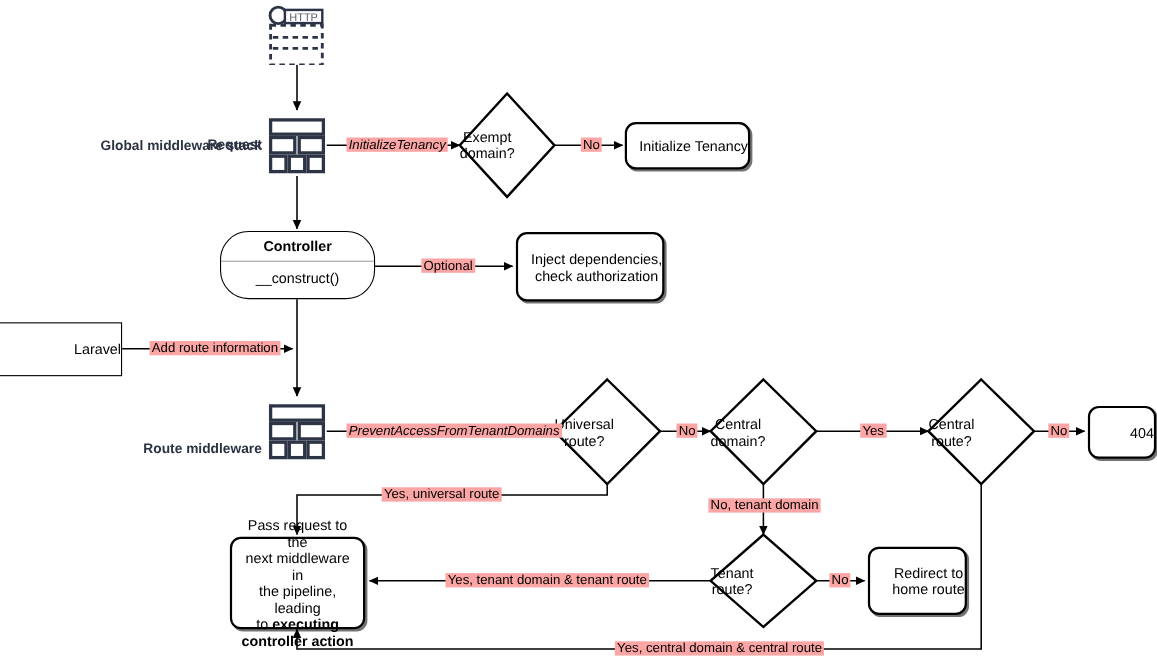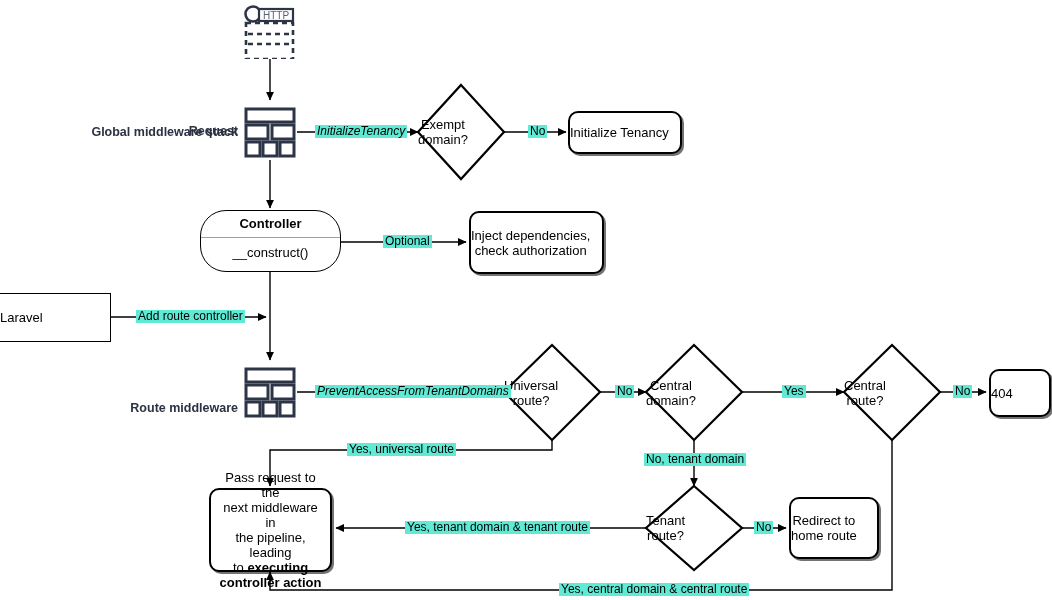--- a/index.html
+++ b/index.html
@@ -21,21 +21,21 @@
     top: 0;
     width: 1052px;
     height: 600px;
     pointer-events: none;
   }
   .node {
     position: absolute;
     box-sizing: border-box;
     display: flex;
     align-items: center;
-    justify-content: flex-start;
+    justify-content: flex-end;
     text-align: center;
     color: #000000;
     font-size: 13px;
     line-height: 15px;
   }
   
   .rrect {
     border: 2px solid #000000;
     border-radius: 10px;
     background: #ffffff;
@@ -90,21 +90,21 @@
     font-size: 12.5px;
     color: #2b3242;
     white-space: nowrap;
     text-align: right;
   }
   
   .edgelabel {
     position: absolute;
     font-size: 12px;
     color: #000;
-    background: #5eead4;
+    background: #fca5a5;
     white-space: nowrap;
     padding: 0 2px;
     line-height: 13px;
   }
   .edgelabel.italic {
     font-style: italic;
   }
   
   .stack-icon {
     position: absolute;
@@ -297,21 +297,21 @@
       <span class="bold">controller action</span>
     </span>
   </div>
 
   <div class="edgelabel italic" style="left:315px; top:125px;">InitializeTenancy</div>
 
   <div class="edgelabel" style="left:528px; top:125px;">No</div>
 
   <div class="edgelabel" style="left:383px; top:235px;">Optional</div>
 
-  <div class="edgelabel" style="left:136px; top:310px;">Add route controller</div>
+  <div class="edgelabel" style="left:136px; top:310px;">Add route information</div>
 
   <div class="edgelabel italic" style="left:315px; top:385px;">PreventAccessFromTenantDomains</div>
 
   <div class="edgelabel" style="left:615px; top:385px;">No</div>
 
   <div class="edgelabel" style="left:782px; top:385px;">Yes</div>
 
   <div class="edgelabel" style="left:953px; top:385px;">No</div>
 
   <div class="edgelabel" style="left:644px; top:453px;">No, tenant domain</div>

